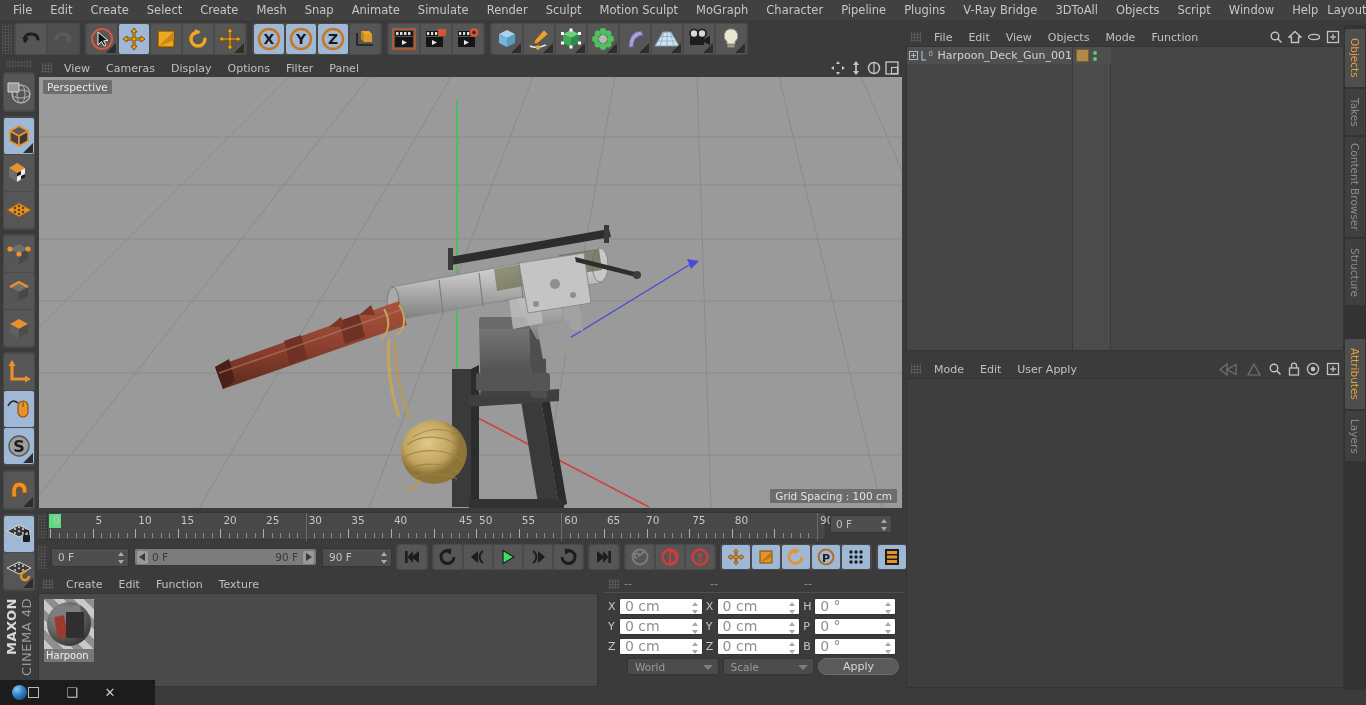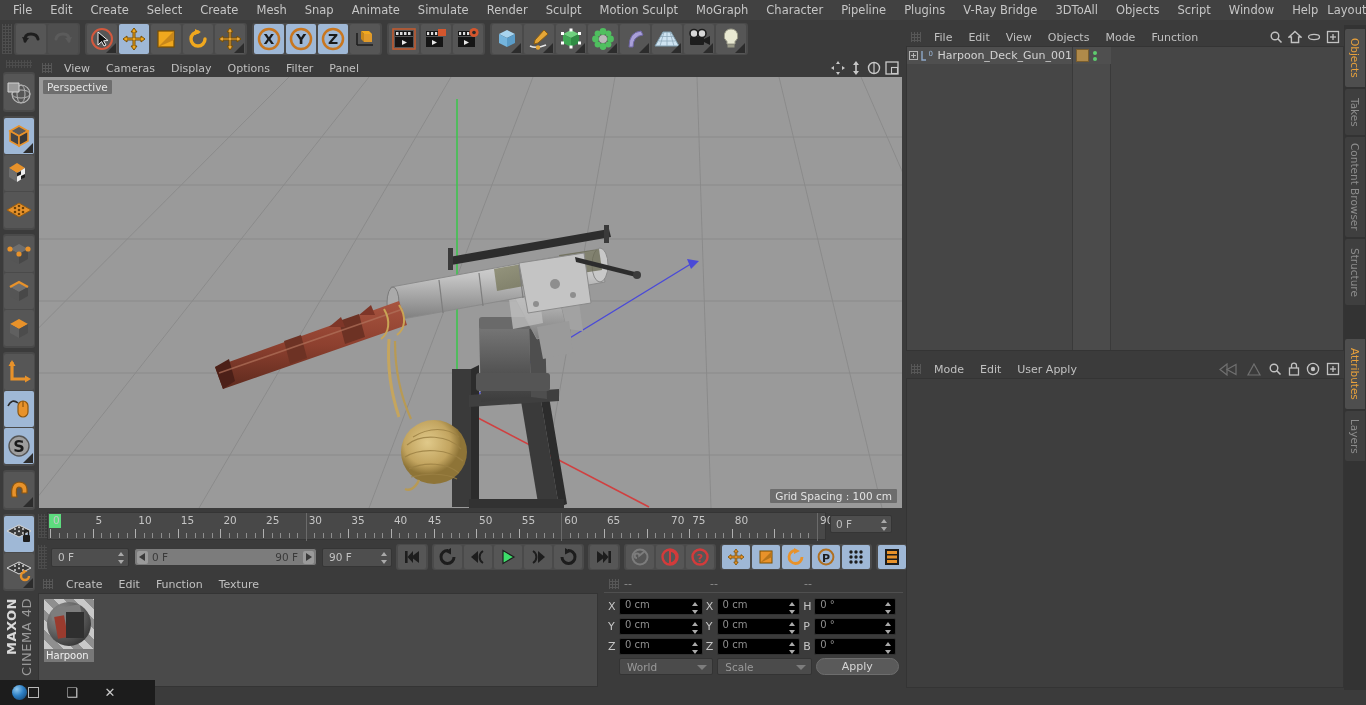--- a/index.html
+++ b/index.html
@@ -198,22 +198,22 @@
   .cm-head { height: 18px; display: flex; align-items: center; border-bottom: 1px solid #4f4f4f; }
   .cm-head .g { width: 10px; height: 10px; margin: 0 5px;
     background-image: repeating-linear-gradient(90deg,#6a6a6a 0 1px,transparent 1px 3px),
                       repeating-linear-gradient(0deg,#6a6a6a 0 1px,transparent 1px 3px);
     background-size: 3px 3px; opacity: .6; }
   .cm-head .dsh { font-size: 11px; color: #909090; }
   .cm-rows { padding: 3px 4px 0 4px; }
   .cm-row { display: flex; align-items: center; height: 20px; }
   .cm-ax { width: 11px; font-size: 11px; color: #c6c6c6; text-align: left; }
   .cm-fld {
-    height: 17px; background: #000000; border: 1px solid #333333; border-radius: 2px;
-    display: flex; align-items: flex-start; padding-left: 5px; font-size: 10px;
+    height: 17px; background: #ffffff; border: 1px solid #333333; border-radius: 2px;
+    display: flex; align-items: flex-end; padding-left: 5px; font-size: 14px;
     color: #8f8f8f; position: relative; margin-right: 3px;
   }
   .cm-f1 { width: 84px; } .cm-f2 { width: 84px; } .cm-f3 { width: 82px; }
   .cm-foot { display: flex; align-items: center; padding: 2px 4px 0 4px; gap: 4px; }
   .cm-sel {
     height: 17px; background: #4b4b4b; border: 1px solid #333333; border-radius: 2px;
     display: flex; align-items: center; padding-left: 7px;
     font-size: 10.5px; color: #9a9a9a; position: relative;
   }
   .cm-sel .caret { position: absolute; right: 5px; top: 6px;
@@ -966,26 +966,26 @@
           <div class="tl-major" style="left: 769px;"></div>
           <div class="tl-tick-lbl" style="left: 5px;">0</div>
           <div class="tl-tick-lbl" style="left: 47.6111px;">5</div>
           <div class="tl-tick-lbl" style="left: 90.2222px;">10</div>
           <div class="tl-tick-lbl" style="left: 132.833px;">15</div>
           <div class="tl-tick-lbl" style="left: 175.444px;">20</div>
           <div class="tl-tick-lbl" style="left: 218.056px;">25</div>
           <div class="tl-tick-lbl" style="left: 260.667px;">30</div>
           <div class="tl-tick-lbl" style="left: 303.278px;">35</div>
           <div class="tl-tick-lbl" style="left: 345.889px;">40</div>
-          <div class="tl-tick-lbl" style="left: 380px;">45</div>
+          <div class="tl-tick-lbl" style="left: 411px;">45</div>
           <div class="tl-tick-lbl" style="left: 431.111px;">50</div>
           <div class="tl-tick-lbl" style="left: 473.722px;">55</div>
           <div class="tl-tick-lbl" style="left: 516.333px;">60</div>
           <div class="tl-tick-lbl" style="left: 558.944px;">65</div>
-          <div class="tl-tick-lbl" style="left: 623px;">70</div>
+          <div class="tl-tick-lbl" style="left: 598px;">70</div>
           <div class="tl-tick-lbl" style="left: 644.167px;">75</div>
           <div class="tl-tick-lbl" style="left: 686.778px;">80</div>
           <div class="tl-tick-lbl" style="left: 689px; margin-top: 36px;">85</div>
           <div class="tl-tick-lbl" style="left: 772px;">90</div>
           <div class="tl-playhead" style="left: 257.667px;"></div>
           <div class="tl-playhead" style="left: 513.333px;"></div>
           <div class="tl-playhead" style="left: 769px;"></div>
         </div>
       <div class="tl-frame-field">
         <span>0 F</span>
@@ -1258,21 +1258,21 @@
         <span class="cm-fld cm-f3">
           <span>0 °</span>
           <span class="spin">
               <i class="u"></i>
               <i class="d"></i>
             </span>
         </span>
       </div>
     </div>
     <div class="cm-foot">
-      <div class="cm-sel" style="width:96px;margin-left:11px">
+      <div class="cm-sel" style="width:96px;margin-left:19px">
         <span>World</span>
         <i class="caret"></i>
       </div>
       <div class="cm-sel" style="width:96px">
         <span>Scale</span>
         <i class="caret"></i>
       </div>
       <div class="cm-apply">Apply</div>
     </div>
   </div>

